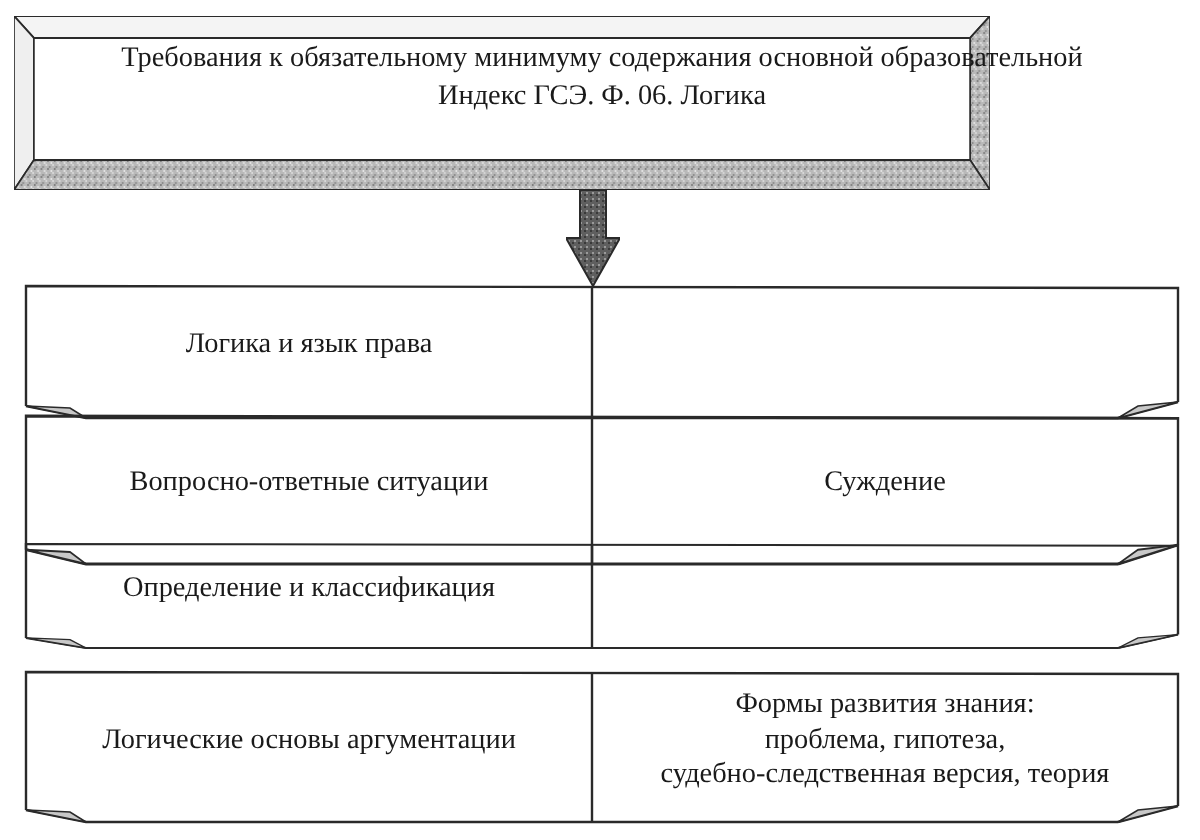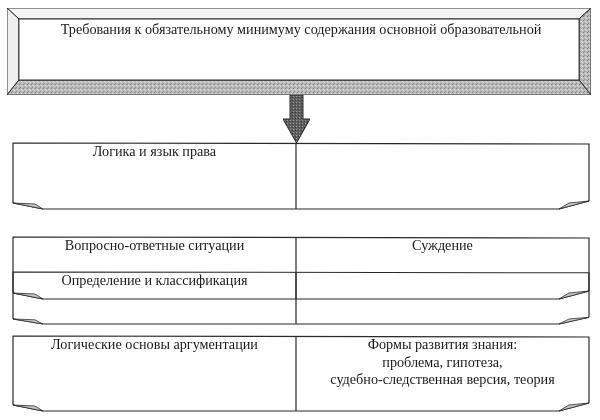--- a/index.html
+++ b/index.html
@@ -1,32 +1,32 @@
 <!DOCTYPE html>
 <html><head>
 <meta charset="utf-8">
 <style>
   html, body { margin: 0; padding: 0; background: #ffffff; }
   body { width: 600px; height: 420px; position: relative; overflow: hidden;
          font-family: "Liberation Serif", "DejaVu Serif", serif; color: #1a1a1a; }
 
   
-  .header-box { position: absolute; left: 7px; top: 8px; width: 584px; height: 87px; }
+  .header-box { position: absolute; left: 7px; top: 8px; width: 488px; height: 87px; }
   .bevel { position: absolute; left: 0; top: 0; width: 100%; height: 100%; }
   .header-text { position: absolute; left: 14px; top: 12px; width: 560px; height: 60px;
                  text-align: center; font-size: 14.2px; line-height: 18.5px; }
   .header-text div { white-space: nowrap; }
 
   
   .arrow { position: absolute; left: 283px; top: 95px; width: 27px; height: 50px; }
 
   
   .row { position: absolute; left: 13px; width: 576px; }
   .row svg.frame { position: absolute; left: 0; top: 0; width: 100%; height: 100%; overflow: visible; }
-  .cell { position: absolute; top: 0; height: 100%; display: flex; 
+  .cell { position: absolute; top: 0; height: 100%; display: flex; align-items: center;
           justify-content: center; text-align: center; font-size: 14.2px; line-height: 17.5px; }
   .cell.left { left: 0; width: 283px; padding-bottom: 6px; box-sizing: border-box; }
   .cell.right { left: 283px; width: 293px; padding-bottom: 6px; box-sizing: border-box; }
   .cell .multi div { white-space: nowrap; }
 </style>
 </head>
 <body>
 
 <div class="header-box">
   <svg class="bevel" viewBox="0 0 588 87" preserveAspectRatio="none">
@@ -45,20 +45,21 @@
     <polygon points="0,0 12,11 12,72 0,87" fill="#efefef" stroke="#2a2a2a" stroke-width="1"></polygon>
 
     <polygon points="588,0 588,87 576,72 576,11" fill="url(#noise)" stroke="#2a2a2a" stroke-width="1"></polygon>
 
     <polygon points="0,87 12,72 576,72 588,87" fill="url(#noise)" stroke="#2a2a2a" stroke-width="1"></polygon>
 
     <rect x="12" y="11" width="564" height="61" fill="#ffffff" stroke="#2a2a2a" stroke-width="1"></rect>
   </svg>
   <div class="header-text">
     <div>Требования к обязательному минимуму содержания основной образовательной</div>
+    <div>Индекс ГСЭ. Ф. 06. Логика</div>
   </div>
 </div>
 
 <svg class="arrow" viewBox="0 0 27 50">
   <defs>
     <pattern id="noise2" width="3" height="3" patternUnits="userSpaceOnUse">
       <rect width="3" height="3" fill="#5f5f5f"></rect>
       <rect x="1" y="1" width="1" height="1" fill="#9a9a9a"></rect>
       <rect x="0" y="2" width="1" height="1" fill="#3a3a3a"></rect>
     </pattern>
@@ -73,21 +74,21 @@
     <polyline points="0,60 30,66 546,66" fill="none" stroke="#2a2a2a" stroke-width="1.2"></polyline>
     <polygon points="0,60 22,61 30,66" fill="#c8c8c8" stroke="#2a2a2a" stroke-width="0.8"></polygon>
     <polyline points="546,66 576,58" fill="none" stroke="#2a2a2a" stroke-width="1.2"></polyline>
     <polygon points="546,66 556,60 576,58" fill="#c8c8c8" stroke="#2a2a2a" stroke-width="0.8"></polygon>
   </svg>
   <div class="cell left">
       <span>Логика и язык права</span>
     </div>
 </div>
 
-<div class="row" style="top:208px;height:62px;margin-top:29px;">
+<div class="row" style="top:208px;height:74px;">
   <svg class="frame" viewBox="0 0 576 62" preserveAspectRatio="none">
     <polyline points="0,56 0,0 576,1 576,54" fill="none" stroke="#2a2a2a" stroke-width="1.2"></polyline>
     <line x1="283" y1="0" x2="283" y2="62" stroke="#2a2a2a" stroke-width="1.2"></line>
     <polyline points="0,56 30,62 546,62" fill="none" stroke="#2a2a2a" stroke-width="1.2"></polyline>
     <polygon points="0,56 22,57 30,62" fill="#c8c8c8" stroke="#2a2a2a" stroke-width="0.8"></polygon>
     <polyline points="546,62 576,54" fill="none" stroke="#2a2a2a" stroke-width="1.2"></polyline>
     <polygon points="546,62 556,56 576,54" fill="#c8c8c8" stroke="#2a2a2a" stroke-width="0.8"></polygon>
   </svg>
   <div class="cell left">
       <span>Вопросно-ответные ситуации</span>

